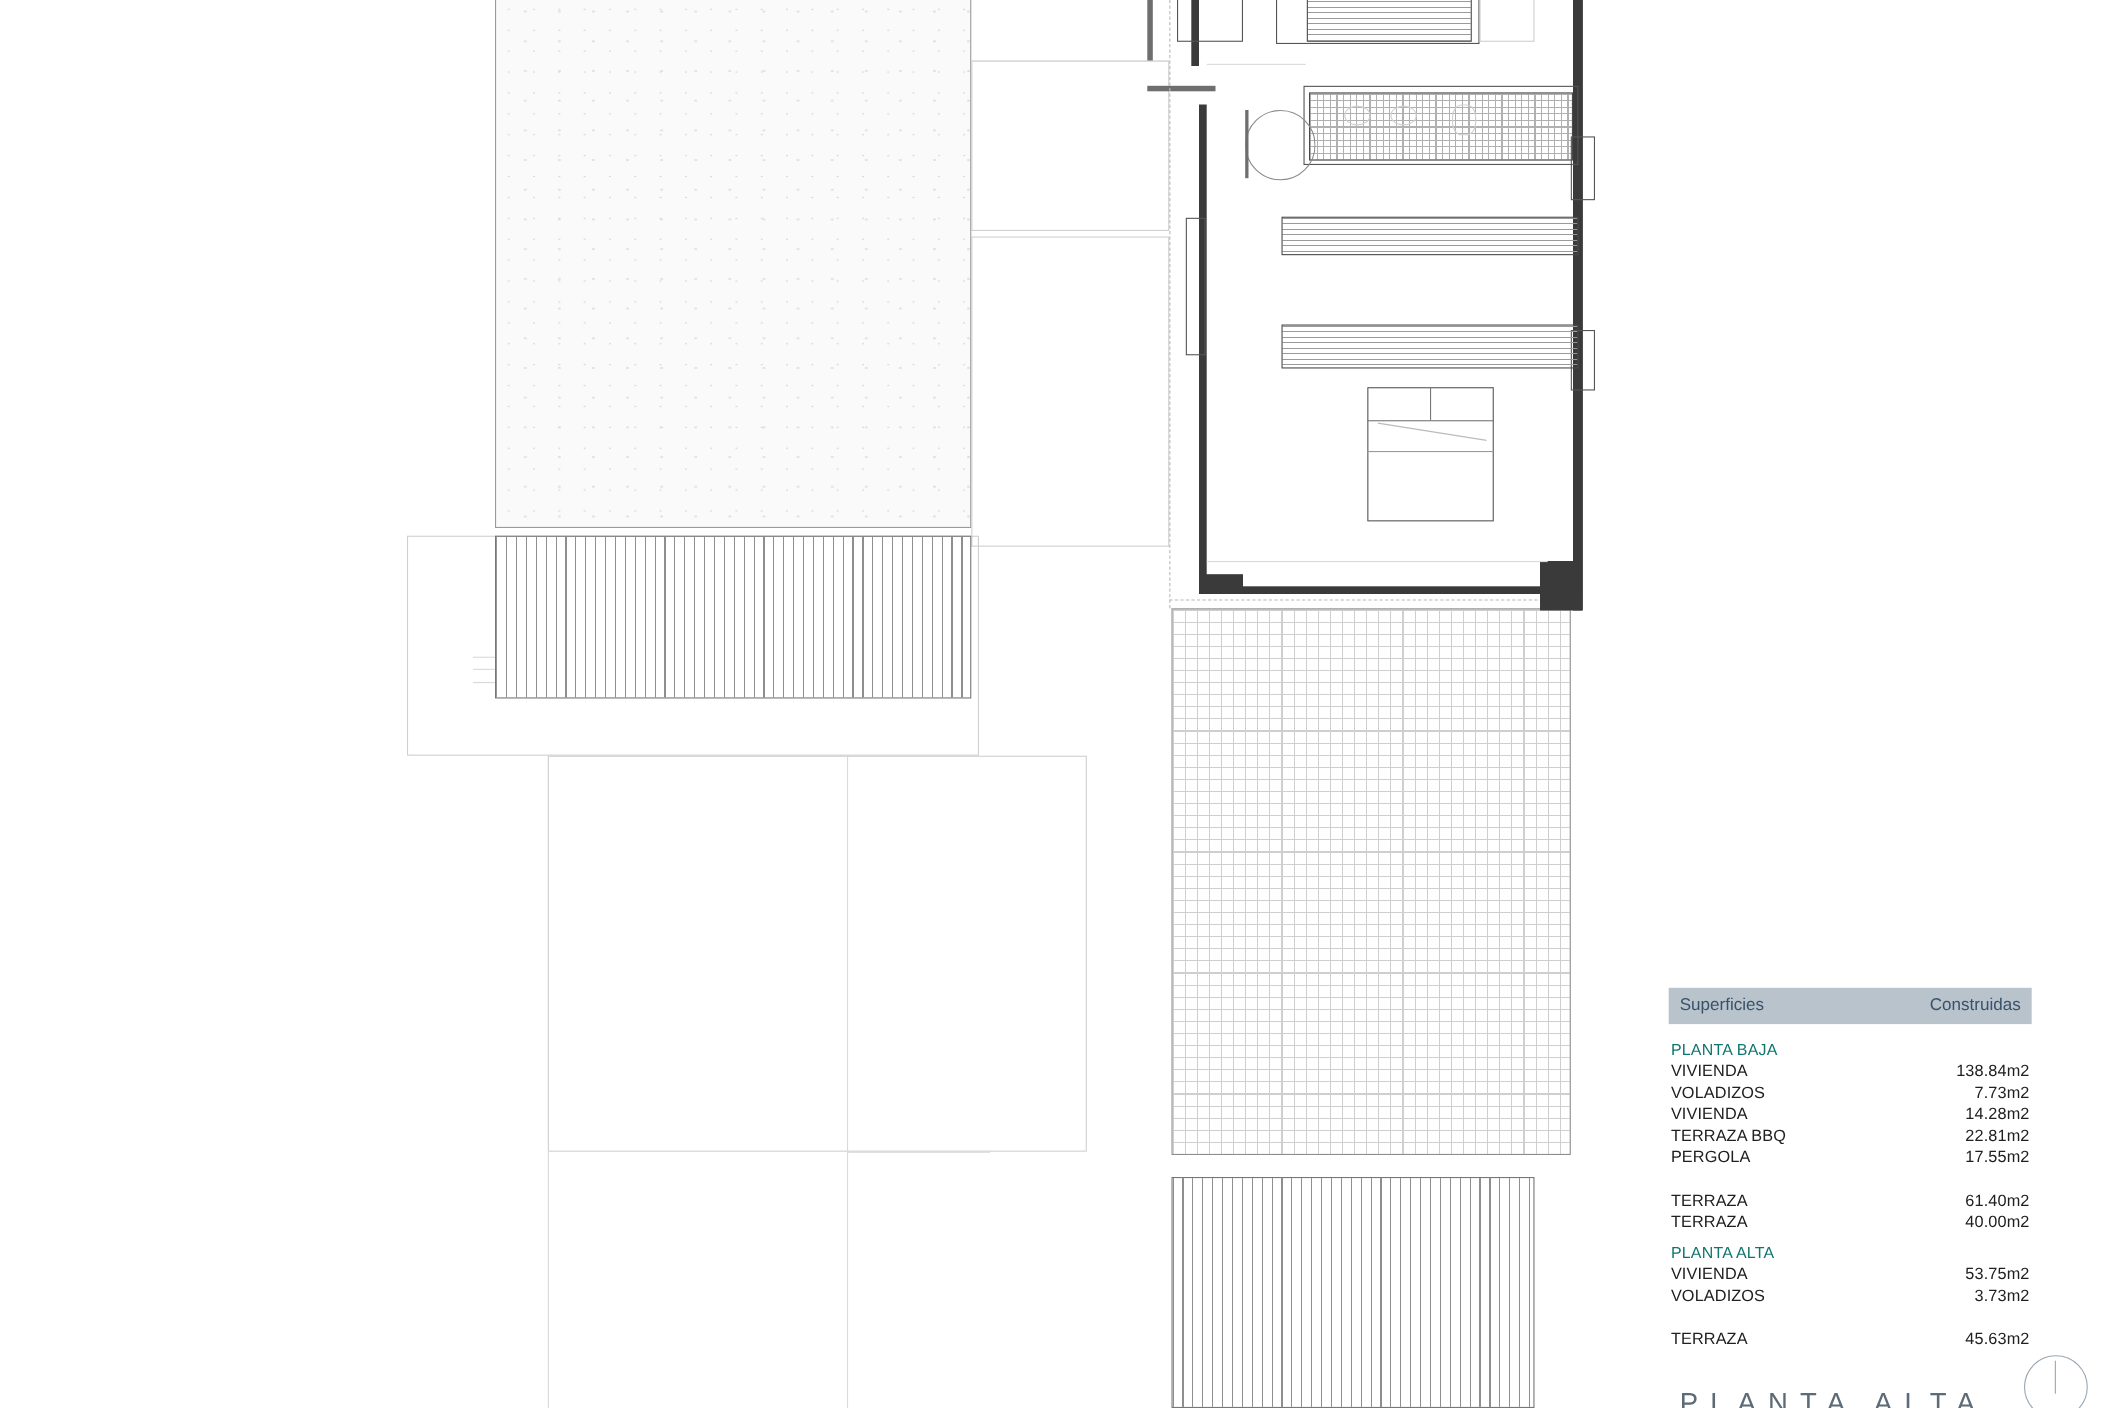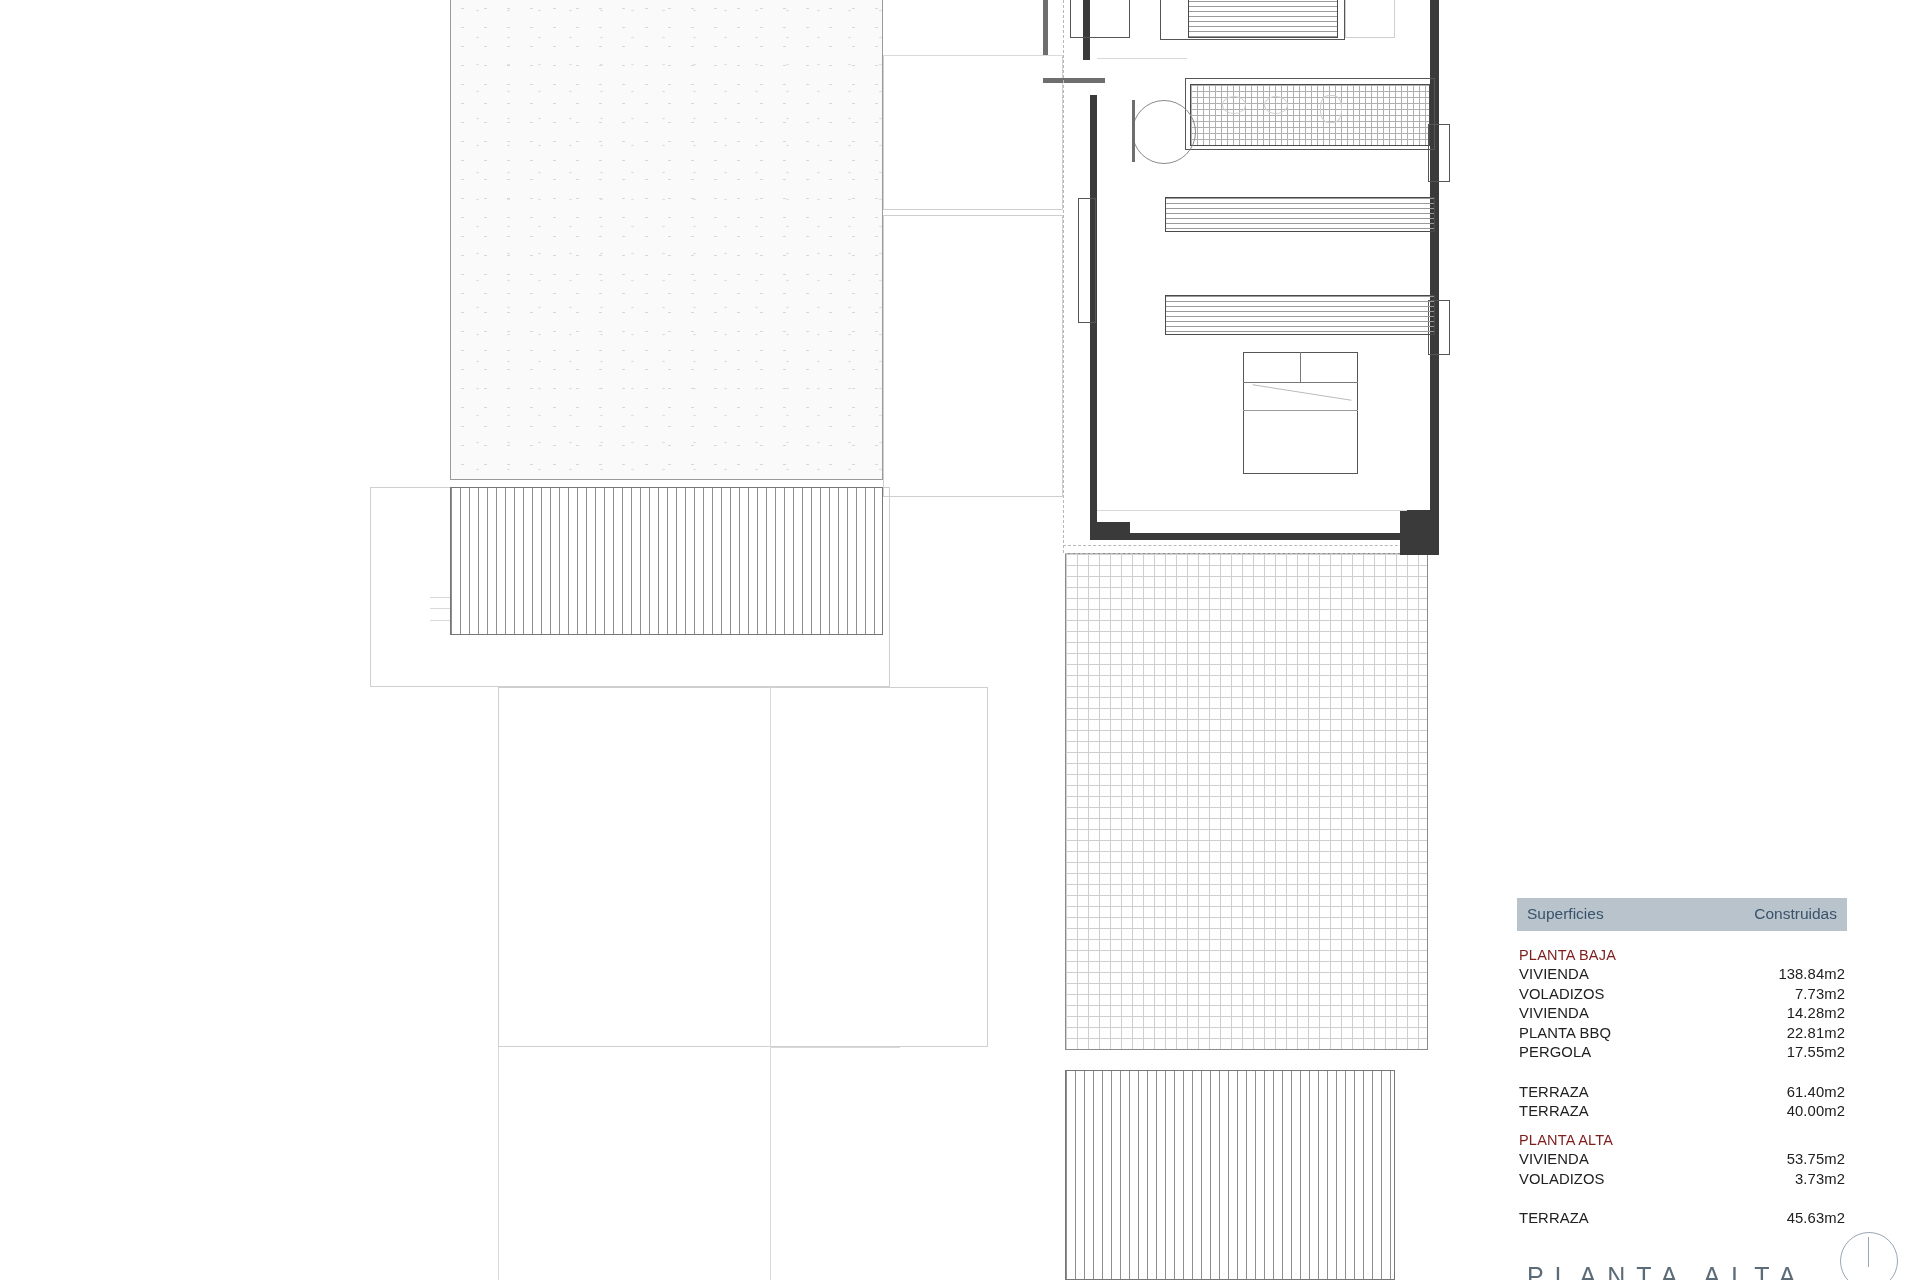--- a/index.html
+++ b/index.html
@@ -120,21 +120,21 @@
   #surfaces .thead {
     display: flex;
     justify-content: space-between;
     background: #b9c3cc;
     color: #39526b;
     font-size: 15.5px;
     padding: 6px 10px 7px 10px;
     box-sizing: border-box;
   }
   #surfaces .section {
-    color: #7f1d1d;
+    color: #0f766e;
     font-size: 14.5px;
     letter-spacing: .2px;
     margin-top: 9px;
   }
   #surfaces .row {
     display: flex;
     justify-content: space-between;
     font-size: 14.8px;
     color: #202020;
     letter-spacing: .1px;
@@ -254,21 +254,21 @@
     </div>
     <div class="row">
       <span>VOLADIZOS</span>
       <span>7.73m2</span>
     </div>
     <div class="row">
       <span>VIVIENDA</span>
       <span>14.28m2</span>
     </div>
     <div class="row">
-      <span>PLANTA BBQ</span>
+      <span>TERRAZA BBQ</span>
       <span>22.81m2</span>
     </div>
     <div class="row">
       <span>PERGOLA</span>
       <span>17.55m2</span>
     </div>
 
     <div class="gap"></div>
 
     <div class="row">

